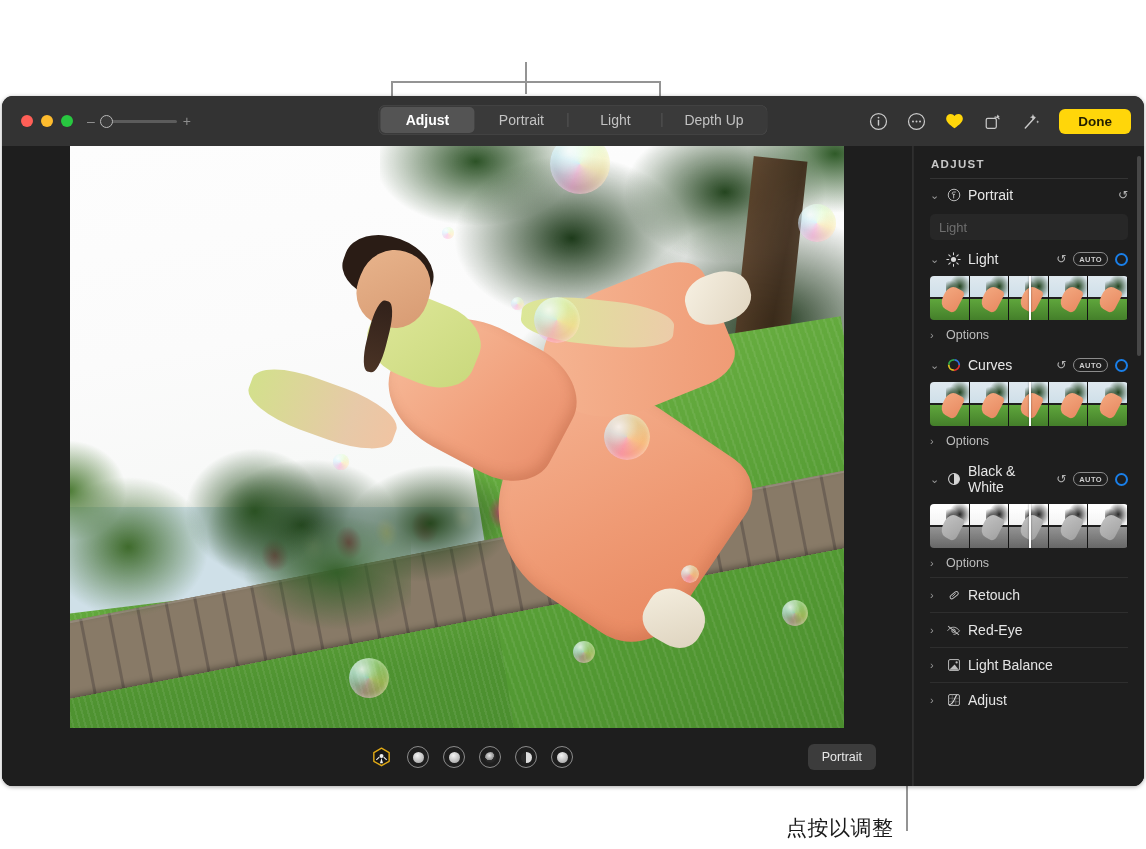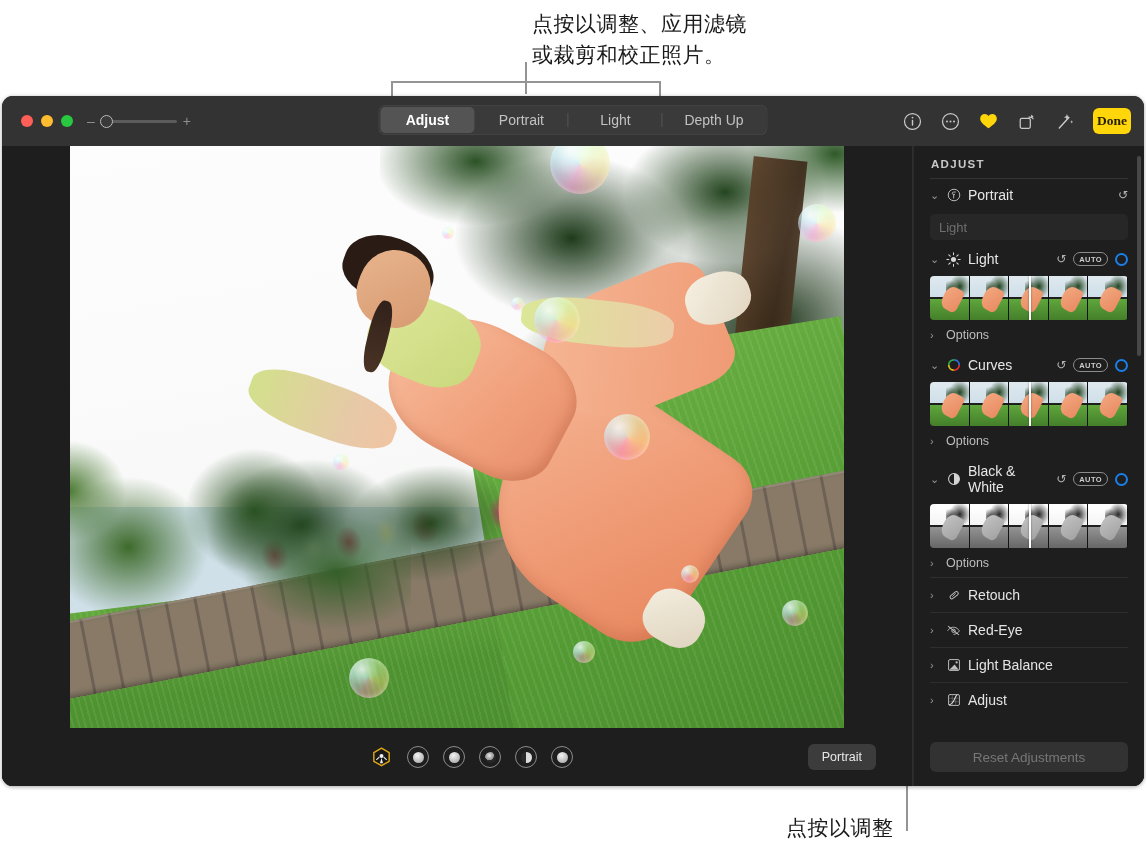--- a/index.html
+++ b/index.html
@@ -73,21 +73,21 @@
   }
 
   
   #titlebar-right {
     position:absolute; right:13px; top:0; height:50px;
     display:flex; align-items:center; gap:16px;
   }
   .ticon { width:22px; height:22px; display:flex; align-items:center; justify-content:center; color:#c9c9c9; }
   #done-btn {
     background:#ffd60a; color:#231f00; font-size:13.5px; font-weight:bold;
-    padding:5px 4px; border-radius:6px; margin-left:2px;font-family:Liberation Serif, serif;
+    padding:5px 19px; border-radius:6px; margin-left:2px;
   }
 
   
   #wbody { position:relative; height:640px; display:flex; background:#1e1e1e; }
 
   #canvas-area { position:relative; flex:1; background:#1e1e1e; }
 
   
   #photo {
     position:absolute; left:68px; top:0px; width:774px; height:582px;
@@ -346,22 +346,20 @@
   
   #canvas-edge {
     position:absolute; right:0; top:0; bottom:0; width:1px; background:#2f2f2f;
   }
 </style>
 </head>
 <body>
 
 <div id="root">
 
-  <div class="callout-text" id="callout-top">点按以调整、应用滤镜
-或裁剪和校正照片。</div>
   <div class="cline" style="left:525px; top:62px; width:1.5px; height:32px;"></div>
   <div class="cline" style="left:391px; top:81px; width:270px; height:1.5px;"></div>
   <div class="cline" style="left:391px; top:81px; width:1.5px; height:17px;"></div>
   <div class="cline" style="left:659px; top:81px; width:1.5px; height:17px;"></div>
 
   <div class="callout-text" id="callout-bottom">点按以调整</div>
   <div class="cline" style="left:906px; top:786px; width:1.5px; height:45px;"></div>
   <div class="cline" style="left:906px; top:432px; width:1.5px; height:354px;"></div>
 
   <div class="cline" style="left:920px; top:146px; width:1.5px; height:594px;"></div>
@@ -770,20 +768,17 @@
                   <path d="M1.8 6h12.4M1.8 10h12.4M6 1.8v12.4M10 1.8v12.4" stroke="#777" stroke-width=".7"></path>
                   <path d="M2.4 13.4C6 13 8 9 9.2 5.6c.6-1.7 1.4-2.8 2.4-3" fill="none" stroke="#e4e4e4" stroke-width="1.2"></path>
                 </svg>
             </span>
             <span>Adjust</span>
           </div>
 
           <div id="panel-scrollbar"></div>
         </div>
 
-        <div id="panel-footer">
-          <div id="reset-btn">Reset Adjustments</div>
-        </div>
       </div>
 
     </div>
   </div>
 </div>
 
 </body></html>

